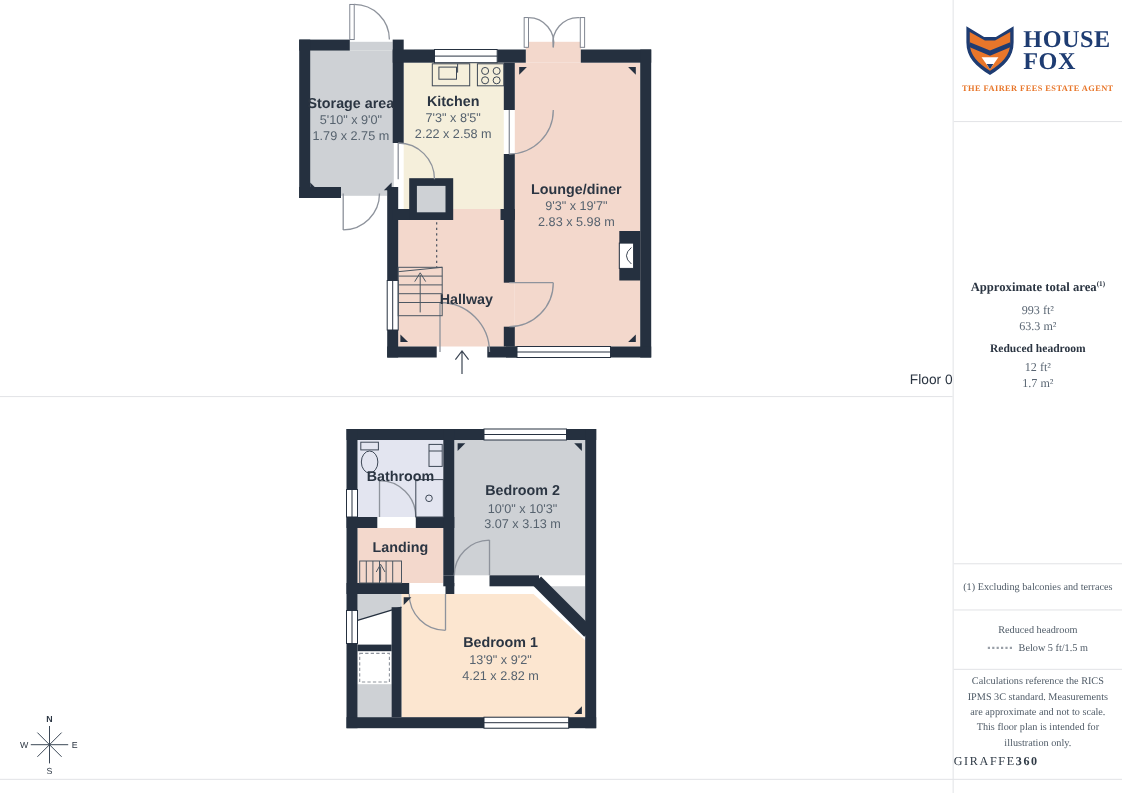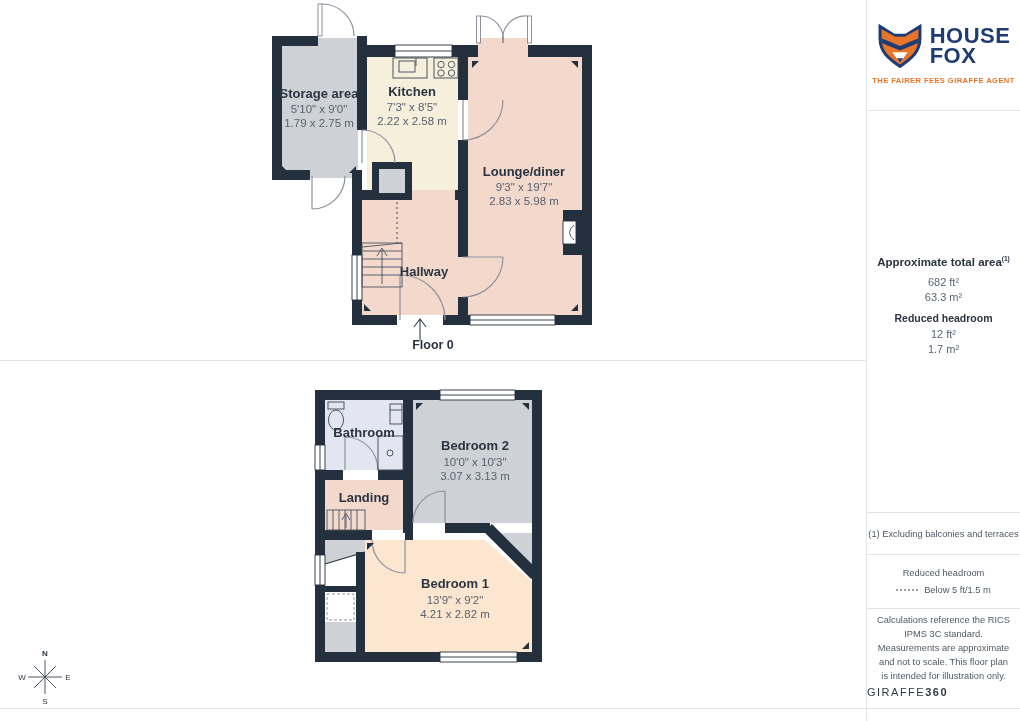--- a/index.html
+++ b/index.html
@@ -2,25 +2,25 @@
 <html><head>
 <meta charset="utf-8">
 <style>
   html,body{margin:0;padding:0;background:#fff;}
   body{font-family:"Liberation Sans",sans-serif;}
   .page{position:relative;width:1020px;height:721px;background:#fff;overflow:hidden;}
   .main{position:absolute;left:0;top:0;width:866px;height:623px;}
   .vline{position:absolute;left:866px;top:0;width:1px;height:721px;background:#e4e5e8;}
   .hline-floors{position:absolute;left:0;top:360px;width:866px;height:1px;background:#e4e5e8;}
   .hline-bottom{position:absolute;left:0;top:708px;width:1020px;height:1px;background:#e4e5e8;}
-  .floor-label{position:absolute;left:0;width:866px;text-align:center;font-size:12.5px;font-weight:700;color:#2b3542;}
+  .floor-label{position:absolute;left:0;width:866px;text-align:right;font-size:12.5px;font-weight:400;color:#2b3542;}
   svg{font-family:"Liberation Sans",sans-serif;}
   svg text.rname{font-size:13px;font-weight:700;fill:#2b3542;}
   svg text.rdim{font-size:11.5px;fill:#57636f;}
-  .sidebar{position:absolute;left:867px;top:0;width:153px;height:552px;}
+  .sidebar{position:absolute;left:867px;top:0;width:153px;height:552px;font-family:Liberation Serif, serif;}
   .sidebar .hline{position:absolute;left:0;width:153px;height:1px;background:#e4e5e8;}
   .logo{position:absolute;left:0;top:22px;width:153px;text-align:center;}
   .logo-row{display:flex;align-items:center;justify-content:center;gap:7px;}
   .logo-text{text-align:left;color:#1e3c72;font-weight:800;font-size:22px;line-height:0.92;letter-spacing:0.5px;}
   .tagline{margin-top:6px;color:#e8762a;font-weight:700;font-size:7.6px;letter-spacing:0.4px;}
   .sb-block{position:absolute;left:0;width:153px;text-align:center;}
   .sb-title{font-size:11.5px;font-weight:700;color:#2b3542;}
   .sb-title sup{font-size:6.5px;}
   .sb-val{font-size:11px;color:#5a6673;}
   .sb-note{font-size:9.3px;color:#4e5a66;}
@@ -270,28 +270,28 @@
           <path d="M30,54 C16,45 6,36 6,21 L6,8 L24,18 L36,18 L54,8 L54,21 C54,36 44,45 30,54 Z" fill="#e8762a"></path>
           <path d="M6,20 L30,30 L54,20 L54,26 L30,36 L6,26 Z" fill="#1e3c72"></path>
           <polygon points="20,38 40,38 30,52" fill="#ffffff"></polygon>
           <polygon points="26,46 34,46 30,52" fill="#1e3c72"></polygon>
         </svg>
         <div class="logo-text">
           <div>HOUSE</div>
           <div>FOX</div>
         </div>
       </div>
-      <div class="tagline">THE FAIRER FEES GIRAFFE AGENT</div>
+      <div class="tagline">THE FAIRER FEES ESTATE AGENT</div>
     </div>
     <div class="hline" style="top:110px;"></div>
 
     <div class="sb-block sb-title" style="top:255px;">
       <span>Approximate total area</span><sup>(1)</sup>
     </div>
-    <div class="sb-block sb-val" style="top:276px;">682 ft²</div>
+    <div class="sb-block sb-val" style="top:276px;">993 ft²</div>
     <div class="sb-block sb-val" style="top:291px;">63.3 m²</div>
     <div class="sb-block sb-title" style="top:312px;font-size:10.5px;">Reduced headroom</div>
     <div class="sb-block sb-val" style="top:328px;">12 ft²</div>
     <div class="sb-block sb-val" style="top:343px;">1.7 m²</div>
 
     <div class="hline" style="top:512px;"></div>
     <div class="sb-block sb-note" style="top:529px;text-align:center;">(1) Excluding balconies and terraces</div>
 
     <div class="hline" style="top:554px;"></div>
     <div class="sb-block sb-note" style="top:568px;">Reduced headroom</div>

